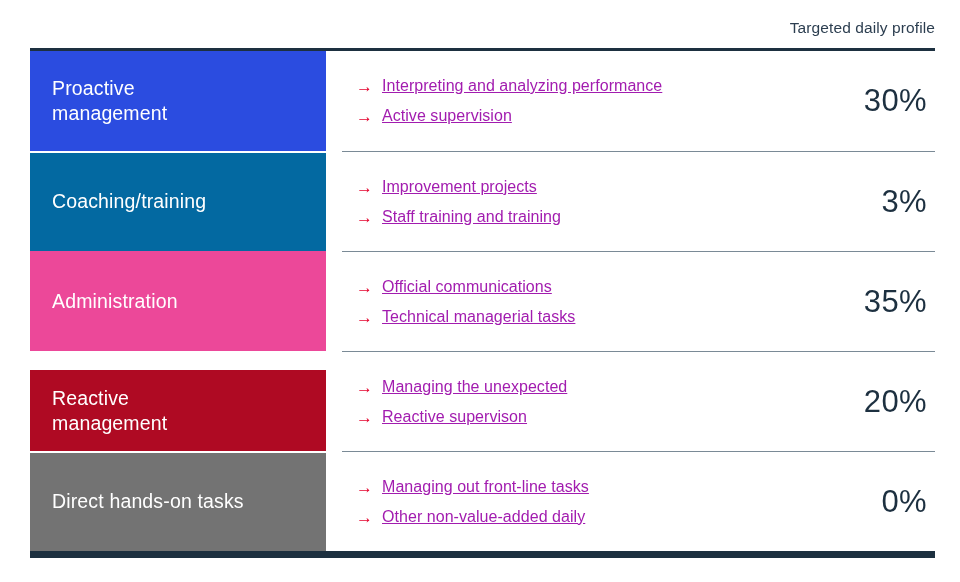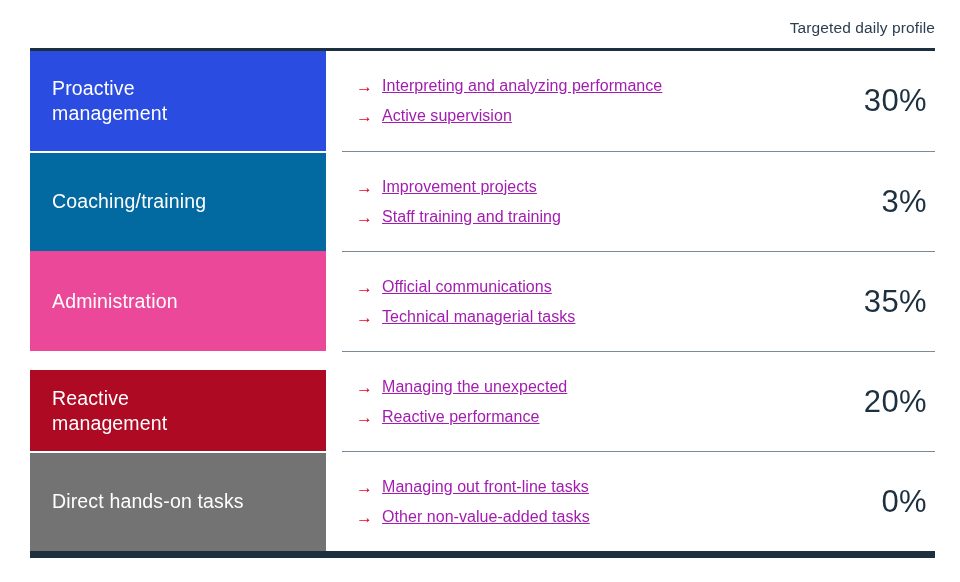--- a/index.html
+++ b/index.html
@@ -228,42 +228,42 @@
 management</div>
       </div>
       <div class="gutter"></div>
       <div class="cell-content">
         <div class="bullet">
           <span class="arrow">→</span>
           <span class="bullet-text">Managing the unexpected</span>
         </div>
         <div class="bullet">
           <span class="arrow">→</span>
-          <span class="bullet-text">Reactive performance</span>
+          <span class="bullet-text">Reactive supervison</span>
         </div>
       </div>
       <div class="cell-value">
         <span class="value-text">20%</span>
       </div>
     </div>
 
     <div class="row">
       <div class="row-sep-line"></div>
       <div class="cell-label" style="background: #737373;">
         <div class="label-text">Direct hands-on tasks</div>
       </div>
       <div class="gutter"></div>
       <div class="cell-content">
         <div class="bullet">
           <span class="arrow">→</span>
           <span class="bullet-text">Managing out front-line tasks</span>
         </div>
         <div class="bullet">
           <span class="arrow">→</span>
-          <span class="bullet-text">Other non-value-added tasks</span>
+          <span class="bullet-text">Other non-value-added daily</span>
         </div>
       </div>
       <div class="cell-value">
         <span class="value-text">0%</span>
       </div>
     </div>
 
   </div>
 </div>
 

